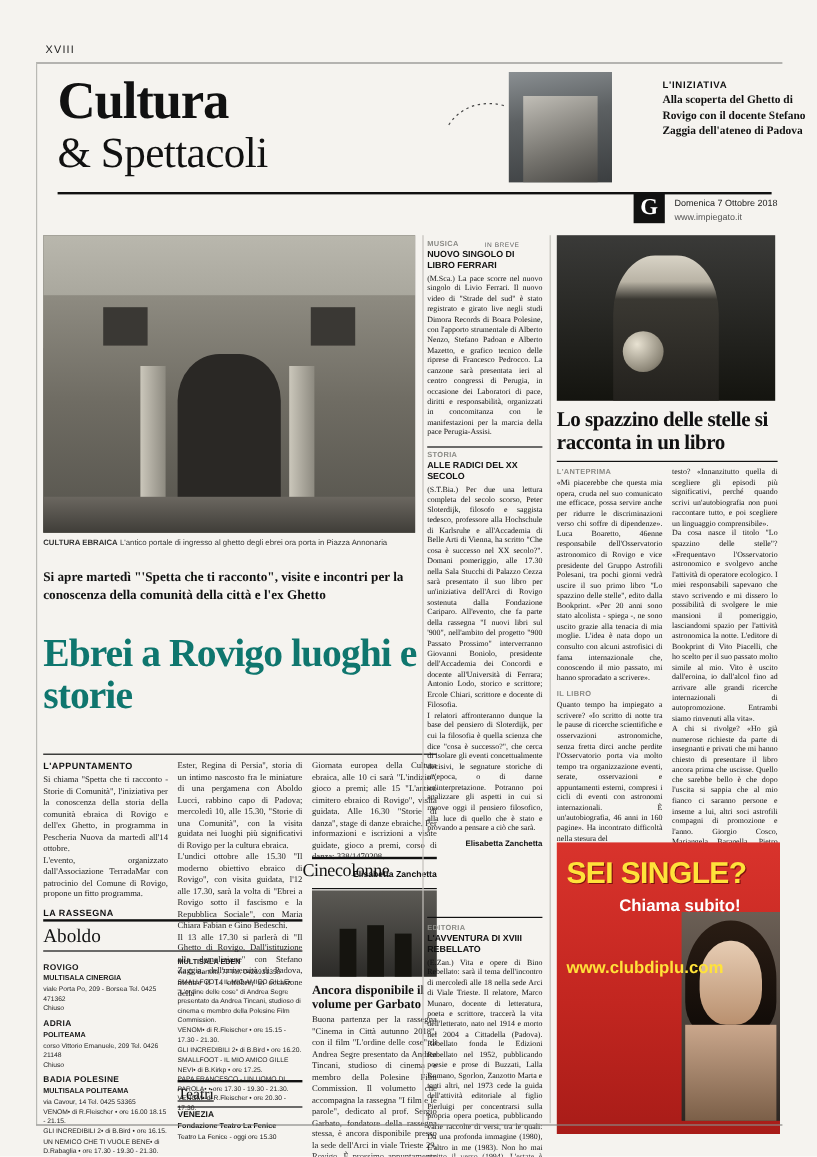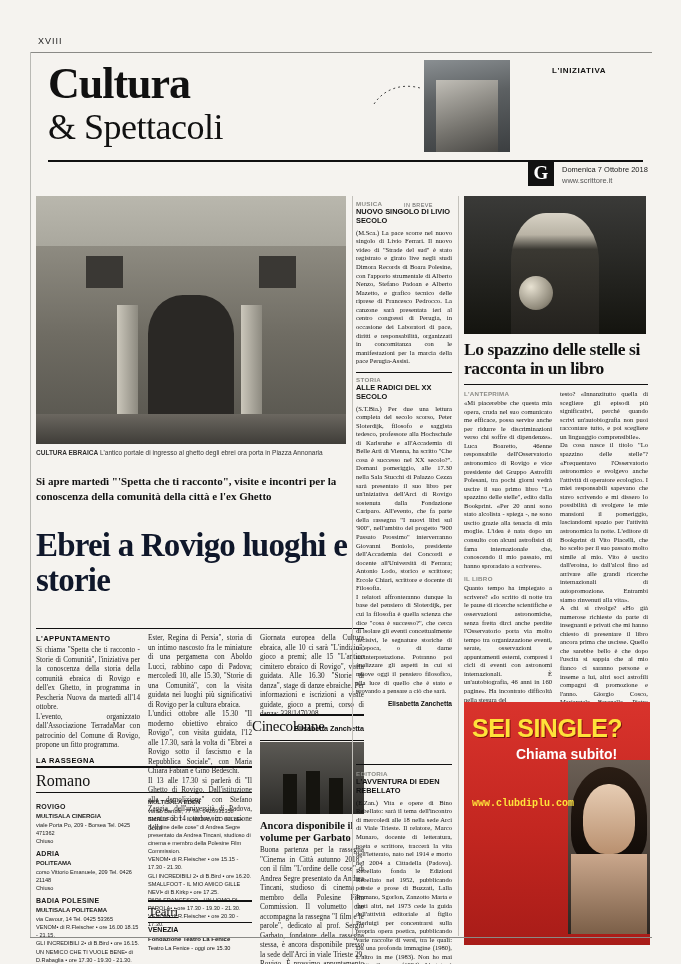--- a/index.html
+++ b/index.html
@@ -205,21 +205,21 @@
   }
   .headline {
     position: absolute;
     left: 36px; top: 528px;
     width: 330px;
     font-family: "Liberation Serif", serif;
     font-size: 33px;
     font-weight: bold;
     line-height: 1.06;
     letter-spacing: -0.8px;
-    color: #0f172a;
+    color: #0f766e;
   }
   
   .colrule {
     position: absolute;
     background: #111;
     height: 1px;
   }
   .secthead {
     font-family: "Liberation Sans", sans-serif;
     font-size: 7.5px;
@@ -502,22 +502,22 @@
     font-family: "Liberation Sans", sans-serif;
     font-size: 19px;
     font-weight: bold;
     color: #ffffff;
     letter-spacing: -0.5px;
   }
   .ad-site {
     position: absolute;
     left: 8px; top: 96px;
     width: 120px;
-    font-family: Liberation Mono, monospace;
-    font-size: 10px;
+    font-family: Liberation Sans, sans-serif;
+    font-size: 14px;
     font-weight: bold;
     color: #ffe23a;
   }
   
   .rule-bottom {
     position: absolute;
     left: 30px; top: 937px;
     width: 622px; height: 1px;
     background: #8a8a86;
   }
@@ -539,32 +539,33 @@
   <div class="masthead">
     <div class="line1">Cultura</div>
     <div class="line2">&amp; Spettacoli</div>
   </div>
   <div class="masthead-rule"></div>
 
   <div class="promo">
     <div class="promo-photo"></div>
     <div class="promo-text">
       <div class="promo-kicker">L'INIZIATIVA</div>
+      <div class="promo-body">Alla scoperta del Ghetto di Rovigo con il docente Stefano Zaggia dell'ateneo di Padova</div>
     </div>
   </div>
   <div class="promo-dots">
     <svg width="50" height="24" viewBox="0 0 50 24">
       <path d="M2 20 C 14 2, 34 0, 48 4" fill="none" stroke="#444" stroke-width="1" stroke-dasharray="2 3"></path>
     </svg>
   </div>
 
   <div class="g-logo">G</div>
   <div class="date-block">
     <div>Domenica 7 Ottobre 2018</div>
-    <div class="site">www.scrittore.it</div>
+    <div class="site">www.impiegato.it</div>
   </div>
 
   <div class="mainphoto">
     <div class="mp-sky"></div>
     <div class="mp-building"></div>
     <div class="mp-window w1"></div>
     <div class="mp-window w2"></div>
     <div class="mp-arch"></div>
     <div class="mp-col c1"></div>
     <div class="mp-col c2"></div>
@@ -605,21 +606,21 @@
   <div class="colrule" style="left:260px; top:740px; width:104px;"></div>
   <div class="cineco-photo">
     <div class="fig" style="left:22%;"></div>
     <div class="fig" style="left:44%; height:60%;"></div>
     <div class="fig" style="left:66%; height:50%;"></div>
   </div>
   <div class="cineco-title">Ancora disponibile il volume per Garbato</div>
   <div class="cineco-body bodytext">Buona partenza per la rassegna "Cinema in Città autunno 2018", con il film "L'ordine delle cose" di Andrea Segre presentato da Andrea Tincani, studioso di cinema e membro della Polesine Film Commission. Il volumetto che accompagna la rassegna "I film e le parole", dedicato al prof. Sergio Garbato, fondatore della rassegna stessa, è ancora disponibile presso la sede dell'Arci in viale Trieste 29, Rovigo. È prossimo appuntamento è per giovedì 11 con "Il diritto di uccidere" al</div>
 
   <div class="cinema-rule"></div>
-  <div class="cinema-head">Romano</div>
+  <div class="cinema-head">Aboldo</div>
   <div class="cinema-rule2"></div>
 
   <div class="listcol listcolA">
     <div class="city">ROVIGO</div>
     <div class="cin">MULTISALA CINERGIA</div>
     <div>viale Porta Po, 209 - Borsea Tel. 0425 471362</div>
     <div>Chiuso</div>
     <div class="city">ADRIA</div>
     <div class="cin">POLITEAMA</div>
     <div>corso Vittorio Emanuele, 209 Tel. 0426 21148</div>
@@ -651,34 +652,34 @@
     <div style="font-weight:bold;font-size:6px;">Fondazione Teatro La Fenice</div>
     <div>Teatro La Fenice - oggi ore 15.30</div>
   </div>
 
   <div class="vsep" style="left:352px; top:196px; height:740px;"></div>
   <div class="vsep" style="left:458px; top:196px; height:740px;"></div>
 
   <div class="breve-badge">IN BREVE</div>
   <div class="midcol">
     <div class="midhead">MUSICA</div>
-    <div class="midtitle">NUOVO SINGOLO DI LIVIO SECOLO</div>
+    <div class="midtitle">NUOVO SINGOLO DI LIBRO FERRARI</div>
     <div class="midbody">(M.Sca.) La pace scorre nel nuovo singolo di Livio Ferrari. Il nuovo video di "Strade del sud" è stato registrato e girato live negli studi Dimora Records di Boara Polesine, con l'apporto strumentale di Alberto Nenzo, Stefano Padoan e Alberto Mazetto, e grafico tecnico delle riprese di Francesco Pedrocco. La canzone sarà presentata ieri al centro congressi di Perugia, in occasione dei Laboratori di pace, diritti e responsabilità, organizzati in concomitanza con le manifestazioni per la marcia della pace Perugia-Assisi.</div>
     <div class="hr-thin" style="margin-top:6px;"></div>
     <div class="midhead" style="margin-top:3px;">STORIA</div>
     <div class="midtitle">ALLE RADICI DEL XX SECOLO</div>
     <div class="midbody" style="white-space:pre-line;">(S.T.Bia.) Per due una lettura completa del secolo scorso, Peter Sloterdijk, filosofo e saggista tedesco, professore alla Hochschule di Karlsruhe e all'Accademia di Belle Arti di Vienna, ha scritto "Che cosa è successo nel XX secolo?". Domani pomeriggio, alle 17.30 nella Sala Stucchi di Palazzo Cezza sarà presentato il suo libro per un'iniziativa dell'Arci di Rovigo sostenuta dalla Fondazione Cariparo. All'evento, che fa parte della rassegna "I nuovi libri sul '900", nell'ambito del progetto "900 Passato Prossimo" interverranno Giovanni Boniolo, presidente dell'Accademia dei Concordi e docente all'Università di Ferrara; Antonio Lodo, storico e scrittore; Ercole Chiari, scrittore e docente di Filosofia.
 I relatori affronteranno dunque la base del pensiero di Sloterdijk, per cui la filosofia è quella scienza che dice "cosa è successo?", che cerca di isolare gli eventi concettualmente decisivi, le segnature storiche di un'epoca, o di darne un'interpretazione. Potranno poi analizzare gli aspetti in cui si muove oggi il pensiero filosofico, alla luce di quello che è stato e provando a pensare a ciò che sarà.</div>
     <div class="sigline" style="font-size:6.6px;">Elisabetta Zanchetta</div>
   </div>
 
   <div class="colrule" style="left:356px; top:764px; width:96px;"></div>
   <div class="edcol">
     <div class="midhead">EDITORIA</div>
-    <div class="midtitle">L'AVVENTURA DI EDEN REBELLATO</div>
+    <div class="midtitle">L'AVVENTURA DI XVIII REBELLATO</div>
     <div class="midbody">(E.Zan.) Vita e opere di Bino Rebellato: sarà il tema dell'incontro di mercoledì alle 18 nella sede Arci di Viale Trieste. Il relatore, Marco Munaro, docente di letteratura, poeta e scrittore, traccerà la vita dell'letterato, nato nel 1914 e morto nel 2004 a Cittadella (Padova). Rebellato fonda le Edizioni Rebellato nel 1952, pubblicando poesie e prose di Buzzati, Lalla Romano, Sgorlon, Zanzotto Marta e tanti altri, nel 1973 cede la guida dell'attività editoriale al figlio Pierluigi per concentrarsi sulla propria opera poetica, pubblicando varie raccolte di versi, tra le quali: Da una profonda immagine (1980), L'altro in me (1983). Non ho mai scritto il verso (1994), L'estate è finita libera. Per informazioni:</div>
   </div>
 
   <div class="rphoto">
     <div class="person"></div>
     <div class="globe"></div>
   </div>
   <div class="rtitle">Lo spazzino delle stelle si racconta in un libro</div>
   <div class="colrule" style="left:464px; top:384px; width:184px;"></div>
 

